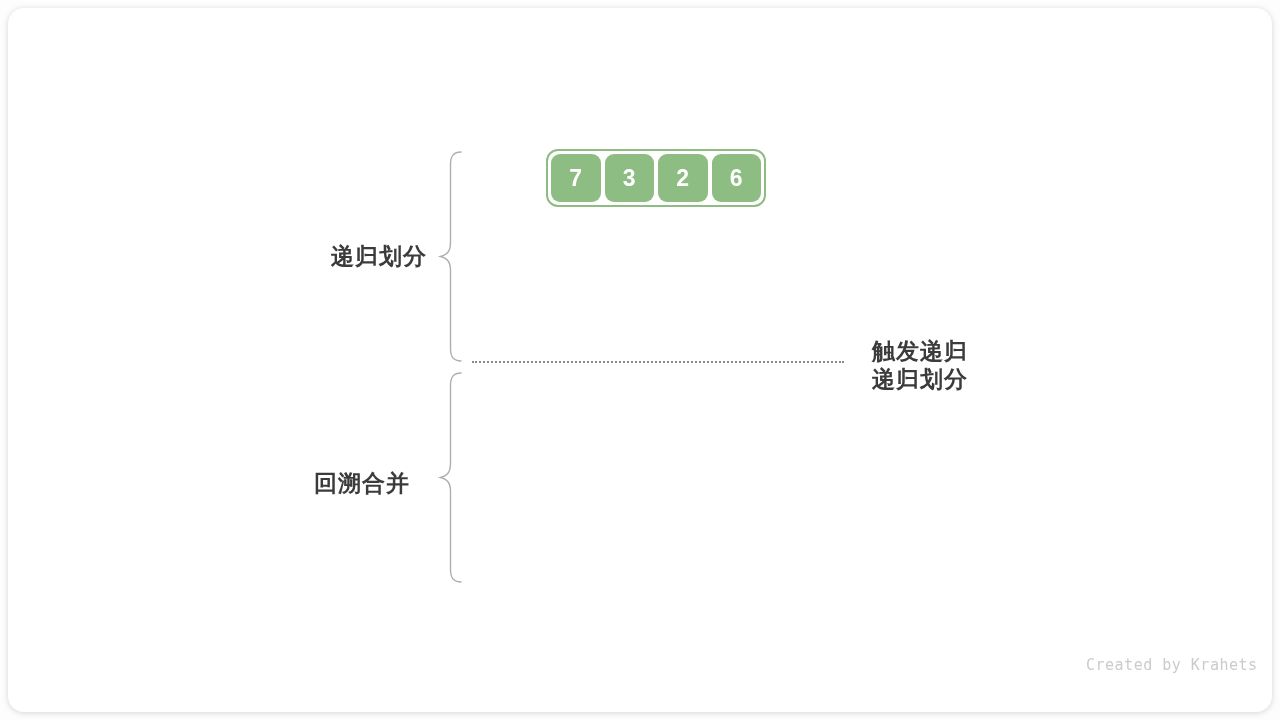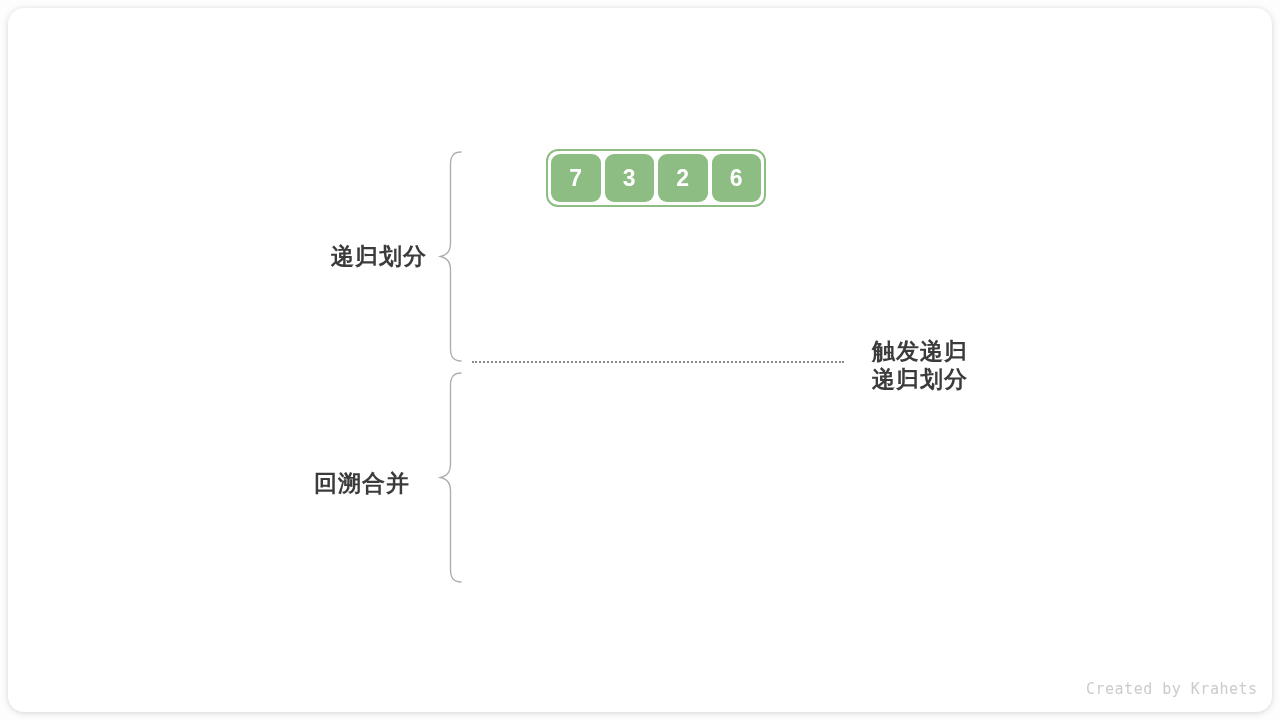--- a/index.html
+++ b/index.html
@@ -94,21 +94,21 @@
     letter-spacing: 1px;
     line-height: 28px;
     color: var(--label-text, #3b3b3b);
     white-space: nowrap;
     margin-left: 21px;
   }
   
   .watermark {
     position: absolute;
     left: 1078px;
-    top: 672px;
+    top: 648px;
     font-family: "DejaVu Sans Mono", monospace;
     font-size: 15px;
     letter-spacing: 0.5px;
     color: var(--watermark-gray, #cbcbcb);
     white-space: nowrap;
   }
 </style>
 </head>
 <body>
 

